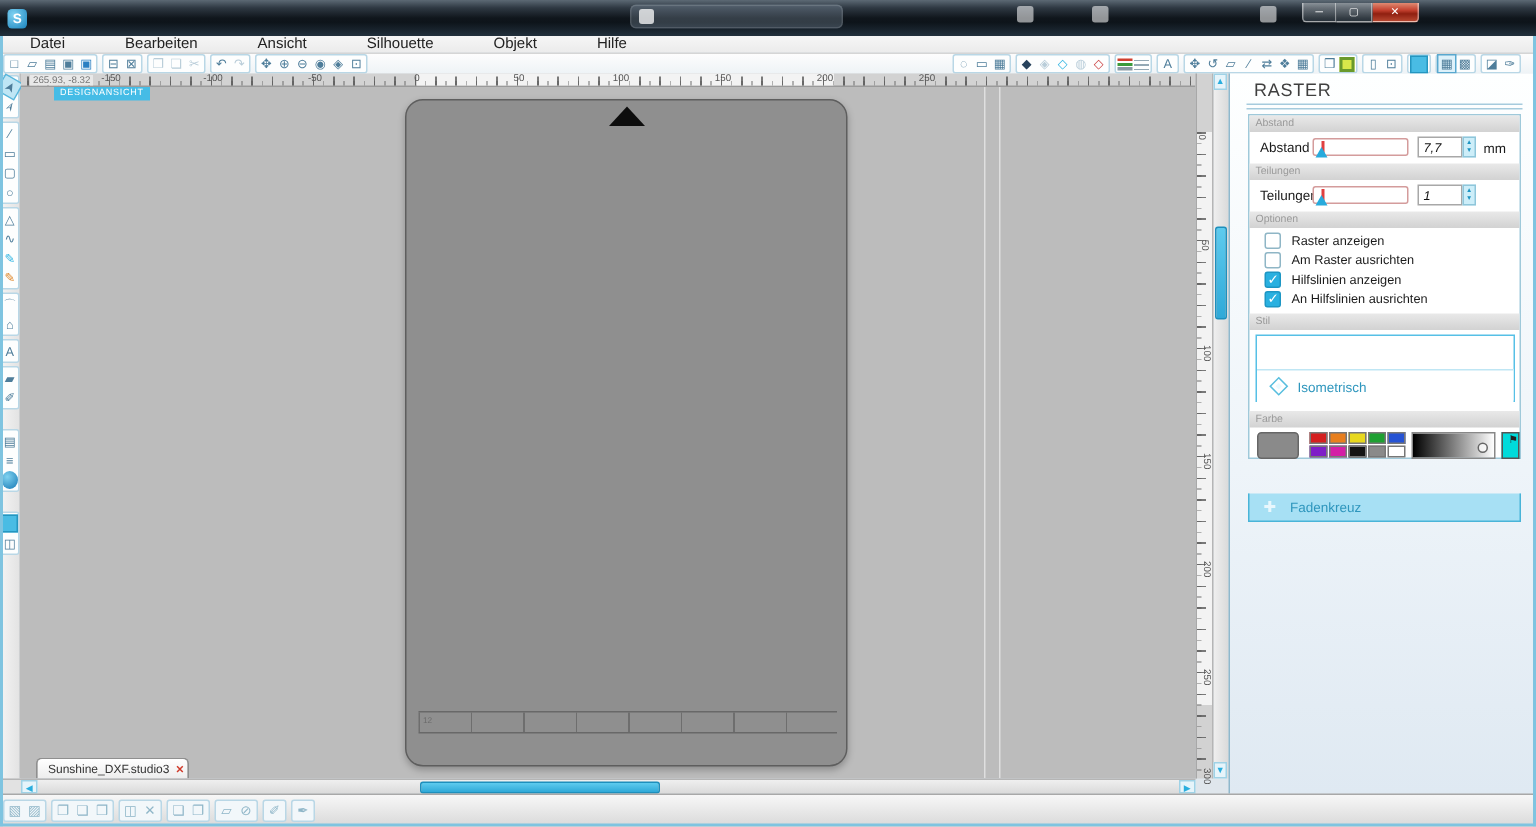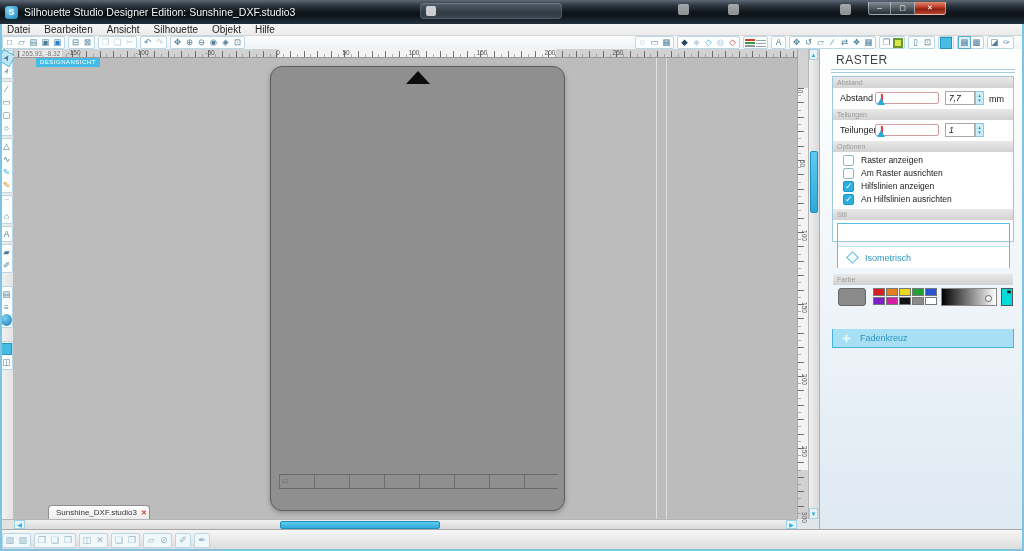--- a/index.html
+++ b/index.html
@@ -29,21 +29,21 @@
   .winbtn { height:13px; display:flex; align-items:center; justify-content:center; color:#fff; font-size:7px;
     border:1px solid rgba(255,255,255,.45); border-top:none; background:linear-gradient(rgba(255,255,255,.35),rgba(120,140,155,.25)); }
   .winbtn.min { width:23px; border-radius:0 0 0 3px; }
   .winbtn.max { width:24px; border-left:none; }
   .winbtn.close { width:31px; border-left:none; border-radius:0 0 3px 0;
     background:linear-gradient(#e08a72 0%,#c3402e 40%,#8f1f10 60%,#b5452f 100%); }
 
   
   .menubar { position:absolute; left:0; top:24px; width:1024px; height:12px; background:linear-gradient(#f6f6f6,#ebebeb);
     border-bottom:1px solid #d5d5d5; display:flex; align-items:center; }
-  .mi { font-size:10px; color:#222; padding:0 7px; line-height:12px; }
+  .mi { font-size:10px; color:#222; padding:0 20px; line-height:12px; }
 
   
   .toolbar { position:absolute; left:0; top:36px; width:1024px; height:13px; background:linear-gradient(#fdfdfd,#eef3f6); }
   .tb-left { position:absolute; left:2px; top:0; display:flex; }
   .tb-right { position:absolute; right:7px; top:0; display:flex; }
   .tbgroup { display:flex; align-items:center; gap:1px; background:#fdfefe; border:1px solid #b9d7e6; border-radius:2px;
     padding:0 1px; height:13px; margin-right:3px; }
   .tbi { display:inline-flex; align-items:center; justify-content:center; width:11px; height:11px;
     font-size:8.5px; line-height:11px; color:#4e7d9a; cursor:default; }
   .tbi.dim { color:#b9cdd9; }
@@ -97,41 +97,41 @@
     border-left:12px solid transparent; border-right:12px solid transparent; border-bottom:13px solid #0d0d0d; }
   .page { position:absolute; left:13px; top:24px; width:270px; height:380px; background:#fff;
     border:1px solid #bdbdbd; box-shadow:3px 3px 4px rgba(0,0,0,.35); }
   .page::after { content:""; position:absolute; inset:2px; border:1px solid #ecc2c2; pointer-events:none; }
   .artwork { position:absolute; left:0; top:110px; }
   .gridstrip { position:absolute; left:8px; top:407px; width:279px; height:15px;
     border-top:1px solid #686868; border-bottom:1px solid #686868;
     background:repeating-linear-gradient(90deg,#6e6e6e 0 1px,transparent 1px 35px); }
   .matnum { position:absolute; left:3px; top:3px; font-size:5.5px; color:#6a6a6a; }
   .doc-tab { position:absolute; left:10px; top:447px; width:102px; height:14px; background:linear-gradient(#ffffff,#ededed);
-    border:1px solid #8f8f8f; border-bottom:none; border-radius:4px 4px 0 0; display:flex; align-items:center; z-index:6;margin-left:24px; }
+    border:1px solid #8f8f8f; border-bottom:none; border-radius:4px 4px 0 0; display:flex; align-items:center; z-index:6; }
   .doc-tab .tlabel { font-size:8px; color:#333; margin-left:7px; white-space:nowrap; }
   .doc-tab .tclose { font-size:7px; color:#d03a2a; margin-left:4px; font-weight:bold; }
 
   
   .hscroll { position:absolute; left:14px; top:519px; width:783px; height:10px; background:linear-gradient(#efefef,#dadada); border-top:1px solid #b5b5b5; }
   .vscroll { position:absolute; left:808px; top:49px; width:11px; height:470px; background:linear-gradient(90deg,#efefef,#dadada); border-left:1px solid #b5b5b5; }
   .sarrow { position:absolute; display:flex; align-items:center; justify-content:center; color:#2aaede; background:#e6f4fa; border:1px solid #9fd2e6; font-size:6px; }
   .hscroll .sarrow { width:11px; height:9px; top:0; }
   .vscroll .sarrow { width:9px; height:11px; left:0; }
   .thumb { position:absolute; background:linear-gradient(#5ecbee,#2fa9d8); border:1px solid #1e8fbc; border-radius:2px; }
   .hthumb { left:266px; top:1px; width:160px; height:8px; }
   .vthumb { left:1px; top:102px; width:8px; height:62px; }
   .corner-bl { position:absolute; left:0; top:519px; width:14px; height:10px; background:#e2e2e2; border-top:1px solid #b5b5b5; }
 
   
   .panel { position:absolute; left:819px; top:49px; width:205px; height:480px;
     background:linear-gradient(180deg,#feffff 0%,#eef4f9 55%,#dfe9f2 100%); border-left:1px solid #8fb8cc; }
   .ptitle { position:absolute; left:16px; top:4px; font-size:12px; color:#3f3f3f; letter-spacing:.5px; }
   .prule { position:absolute; left:11px; top:20px; width:184px; height:4px; border-top:1px solid #a6cbdd; border-bottom:1px solid #a6cbdd; }
-  .pbox { position:absolute; left:12px; top:27px; width:182px; height:166px; background:#fff; border:1px solid #9fc9da; }
+  .pbox { position:absolute; left:12px; top:27px; width:182px; height:230px; background:#fff; border:1px solid #9fc9da; }
   .secbar { position:absolute; left:0; width:100%; height:11px; background:linear-gradient(#e9e9e9,#d2d2d2);
     font-size:7px; color:#9a9a9a; line-height:11px; padding-left:4px; }
   .flabel { position:absolute; font-size:9px; color:#1a1a1a; }
   .slider { position:absolute; width:64px; height:12px; background:#fff; border:1px solid #d49c9c; border-radius:2px; }
   .slider .line { position:absolute; left:5px; top:1px; width:2px; height:9px; background:#e04040; }
   .slider .handle { position:absolute; left:1px; top:5px; width:0; height:0;
     border-left:4px solid transparent; border-right:4px solid transparent; border-bottom:7px solid #28aadc; }
   .numbox { position:absolute; width:30px; height:14px; background:#fff; border:1px solid #a8a8a8; font-size:8.5px; color:#111; line-height:13px; padding-left:3px;font-style:italic; }
   .spin { position:absolute; width:9px; height:14px; background:#cdeef9; border:1px solid #8fc6da; display:flex; flex-direction:column; align-items:center; justify-content:center; color:#1d94c2; font-size:5px; line-height:5px; }
   .unit { position:absolute; font-size:9px; color:#1a1a1a; }
@@ -176,21 +176,20 @@
   .wm-gear { color:#2bb0dd; font-size:14px; }
   .wm-refresh { color:#45c6ec; font-size:13px; font-weight:bold; }
 </style>
 </head>
 <body>
 
 <div id="screen">
 
   <div class="titlebar">
     <span class="appicon">S</span>
-    <span class="wintitle">Silhouette Studio Designer Edition: Sunshine_DXF.studio3</span>
     <div class="ghost-tab">
         <span class="gdot"></span>
       </div>
     <span class="gblob" style="left:678px"></span>
     <span class="gblob" style="left:728px"></span>
     <span class="gblob" style="left:840px"></span>
     <div class="winbtns">
       <span class="winbtn min">─</span>
       <span class="winbtn max">▢</span>
       <span class="winbtn close">✕</span>

